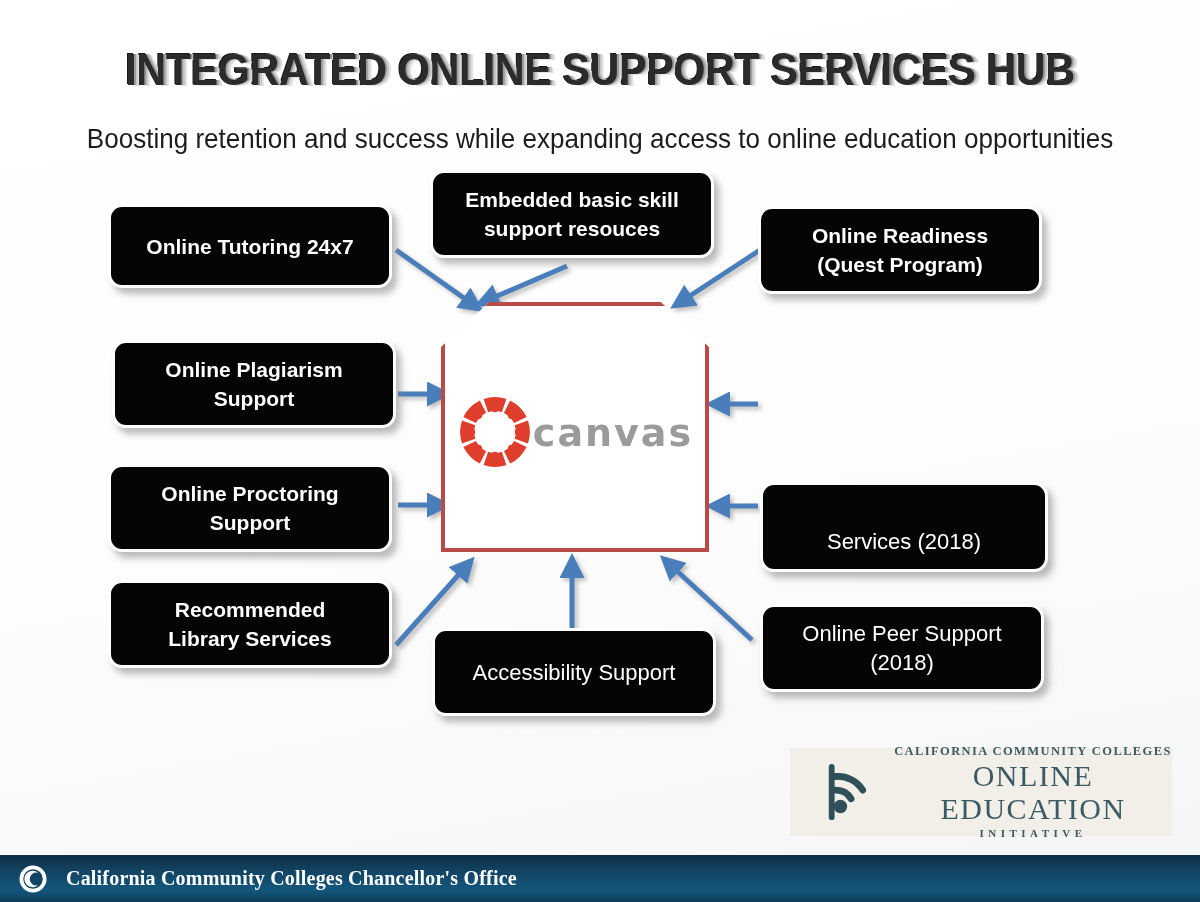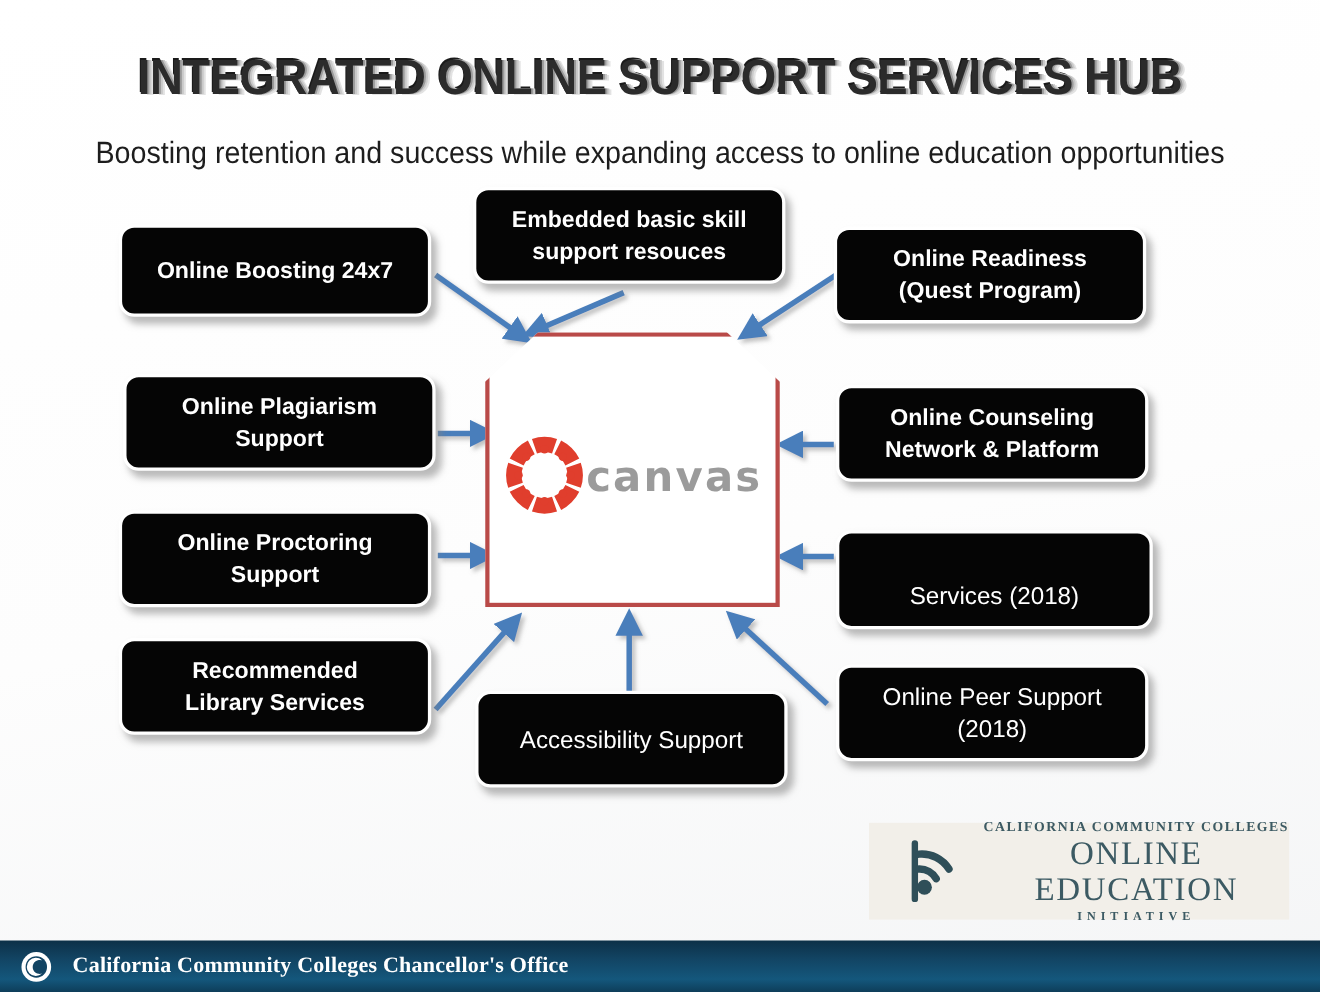--- a/index.html
+++ b/index.html
@@ -255,21 +255,21 @@
         <circle cx="71.9" cy="71.9" r="5"></circle>
         <circle cx="28.1" cy="71.9" r="5"></circle>
         <circle cx="28.1" cy="28.1" r="5"></circle>
       </g>
     </svg>
     <div class="canvas-word">canvas</div>
   </div>
 
   <div class="node bold" style="left:108px; top:204px; width:284px; height:84px;">
     <span class="txt">
-      <span>Online Boosting 24x7</span>
+      <span>Online Tutoring 24x7</span>
     </span>
   </div>
 
   <div class="node bold" style="left:758px; top:206px; width:284px; height:88px;">
     <span class="txt">
       <span>Online Readiness</span><br>
       <span>(Quest Program)</span>
     </span>
   </div>
 
@@ -280,26 +280,20 @@
     </span>
   </div>
 
   <div class="node bold" style="left:112px; top:340px; width:284px; height:88px;">
     <span class="txt">
       <span>Online Plagiarism</span><br>
       <span>Support</span>
     </span>
   </div>
 
-  <div class="node bold" style="left:760px; top:350px; width:284px; height:88px;">
-    <span class="txt">
-      <span>Online Counseling</span><br>
-      <span>Network &amp; Platform</span>
-    </span>
-  </div>
 
   <div class="node bold" style="left:108px; top:464px; width:284px; height:88px;">
     <span class="txt">
       <span>Online Proctoring</span><br>
       <span>Support</span>
     </span>
   </div>
 
   <div class="node regular" style="left:760px; top:482px; width:288px; height:90px;">
     <span class="txt">

